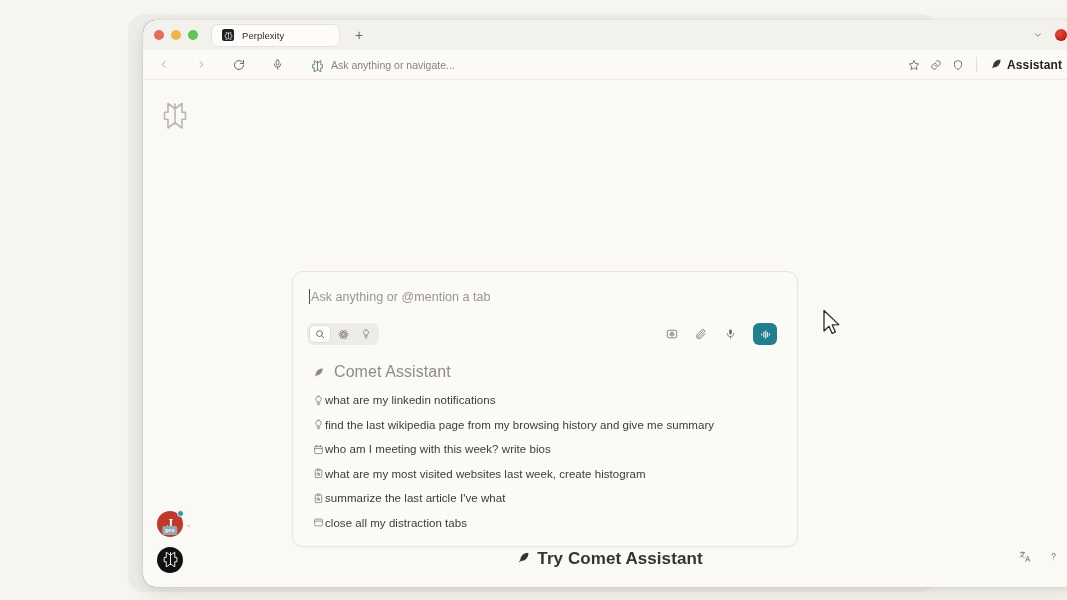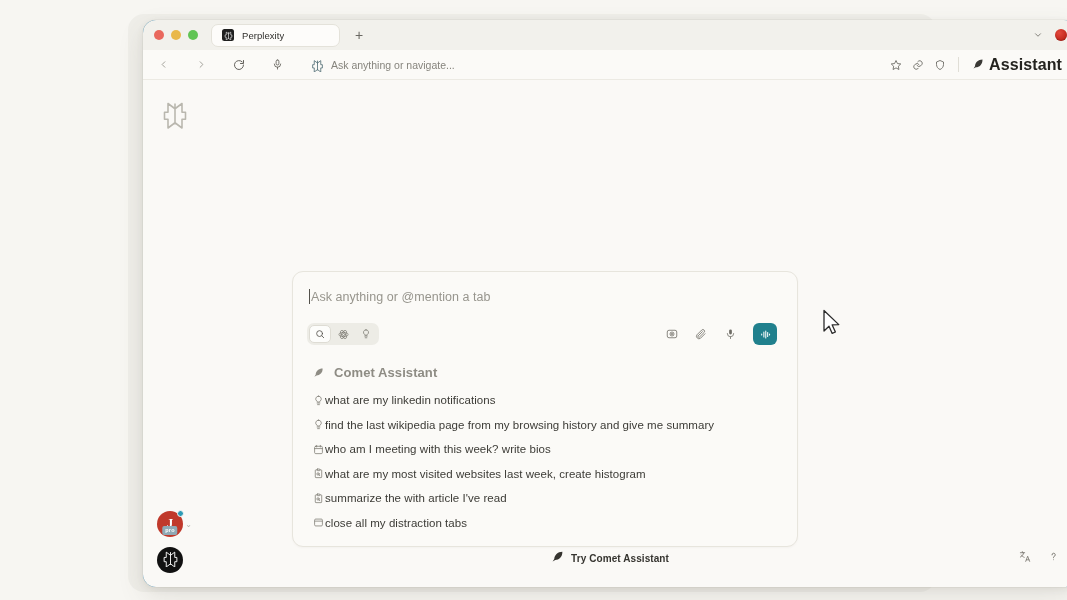--- a/index.html
+++ b/index.html
@@ -124,21 +124,21 @@
   .omni-text {
     font-size: 10.5px; color: #86847d;
     white-space: nowrap; overflow: hidden; text-overflow: ellipsis;
   }
   .tb-right { display: flex; align-items: center; gap: 2px; flex: 0 0 auto; }
   .tb-sep { width: 0.6px; height: 15px; background: #e0ded6; margin: 0 6px; }
   .assistant-btn {
     display: flex; align-items: center; gap: 5px;
     height: 21px; padding: 0 7px 0 5px; border-radius: 5px;
   }
-  .assistant-label { font-size: 16px; font-weight: 700; color: #24231f; letter-spacing: .1px; }
+  .assistant-label { font-size: 12px; font-weight: 700; color: #24231f; letter-spacing: .1px; }
 
   
   .page {
     flex: 1 1 auto;
     position: relative;
     background: #faf9f6;
     overflow: hidden;
   }
 
   .corner-logo { position: absolute; left: 18px; top: 19px; }
@@ -199,21 +199,21 @@
     color: #ffffff;
     margin-left: 2px;
   }
 
   
   .suggestions { margin-top: 19px; }
   .sugg-head {
     display: flex; align-items: center; gap: 9px;
     padding: 0 2px 0 5px; height: 16px; margin-bottom: 11px;
   }
-  .sugg-head-label { font-size: 13px; color: #8e8c84; letter-spacing: .08px; font-weight: bold; }
+  .sugg-head-label { font-size: 16px; color: #8e8c84; letter-spacing: .08px; }
   .sugg-row {
     display: flex; align-items: center; 
     height: 18px; padding: 0 2px 0 5px;
     margin-bottom: 6.5px;
   }
   .sugg-row:last-child { margin-bottom: 2px; }
   .sugg-ico {
     width: 13px; height: 13px; flex: 0 0 auto;
     display: flex; align-items: center; justify-content: center;
     color: #7e7c74;
@@ -228,21 +228,21 @@
     position: absolute;
     left: 0; right: 0; bottom: 0;
     height: 52px;
   }
   .footer-center {
     position: absolute;
     left: 0; right: 0; top: 14px;
     display: flex; align-items: center; justify-content: center; gap: 7px;
   }
   .footer-center-label {
-    font-size: 10px; font-weight: 700; color: #35342f; letter-spacing: .08px;
+    font-size: 17px; font-weight: 700; color: #35342f; letter-spacing: .08px;
   }
   .footer-right {
     position: absolute; right: 16px; top: 13px;
     display: flex; align-items: center; gap: 12px;
   }
   .footer-ico {
     width: 16px; height: 16px;
     display: flex; align-items: center; justify-content: center;
     color: #76746d;
   }
@@ -518,21 +518,21 @@
 
           <div class="sugg-row">
             <span class="sugg-ico">
               <svg width="11" height="11" viewBox="0 0 24 24" fill="none" stroke="currentColor" stroke-width="1.7" stroke-linecap="round" stroke-linejoin="round">
                 <path d="M9 4H6.5A1.5 1.5 0 0 0 5 5.5v14A1.5 1.5 0 0 0 6.5 21h11a1.5 1.5 0 0 0 1.5-1.5V5.5A1.5 1.5 0 0 0 17.5 4H15"></path>
                 <rect x="9" y="2.2" width="6" height="3.6" rx="1.1"></rect>
                 <circle cx="11" cy="13" r="2.6"></circle>
                   <line x1="13" y1="15" x2="15" y2="17"></line>
               </svg>
             </span>
-            <span class="sugg-label">summarize the with article I've read</span>
+            <span class="sugg-label">summarize the last article I've what</span>
           </div>
 
           <div class="sugg-row">
             <span class="sugg-ico">
               <svg width="11" height="11" viewBox="0 0 24 24" fill="none" stroke="currentColor" stroke-width="1.7" stroke-linejoin="round">
                 <rect x="3.5" y="4.5" width="17" height="15" rx="2.5"></rect>
                   <line x1="3.5" y1="9" x2="20.5" y2="9"></line>
               </svg>
             </span>
             <span class="sugg-label">close all my distraction tabs</span>

